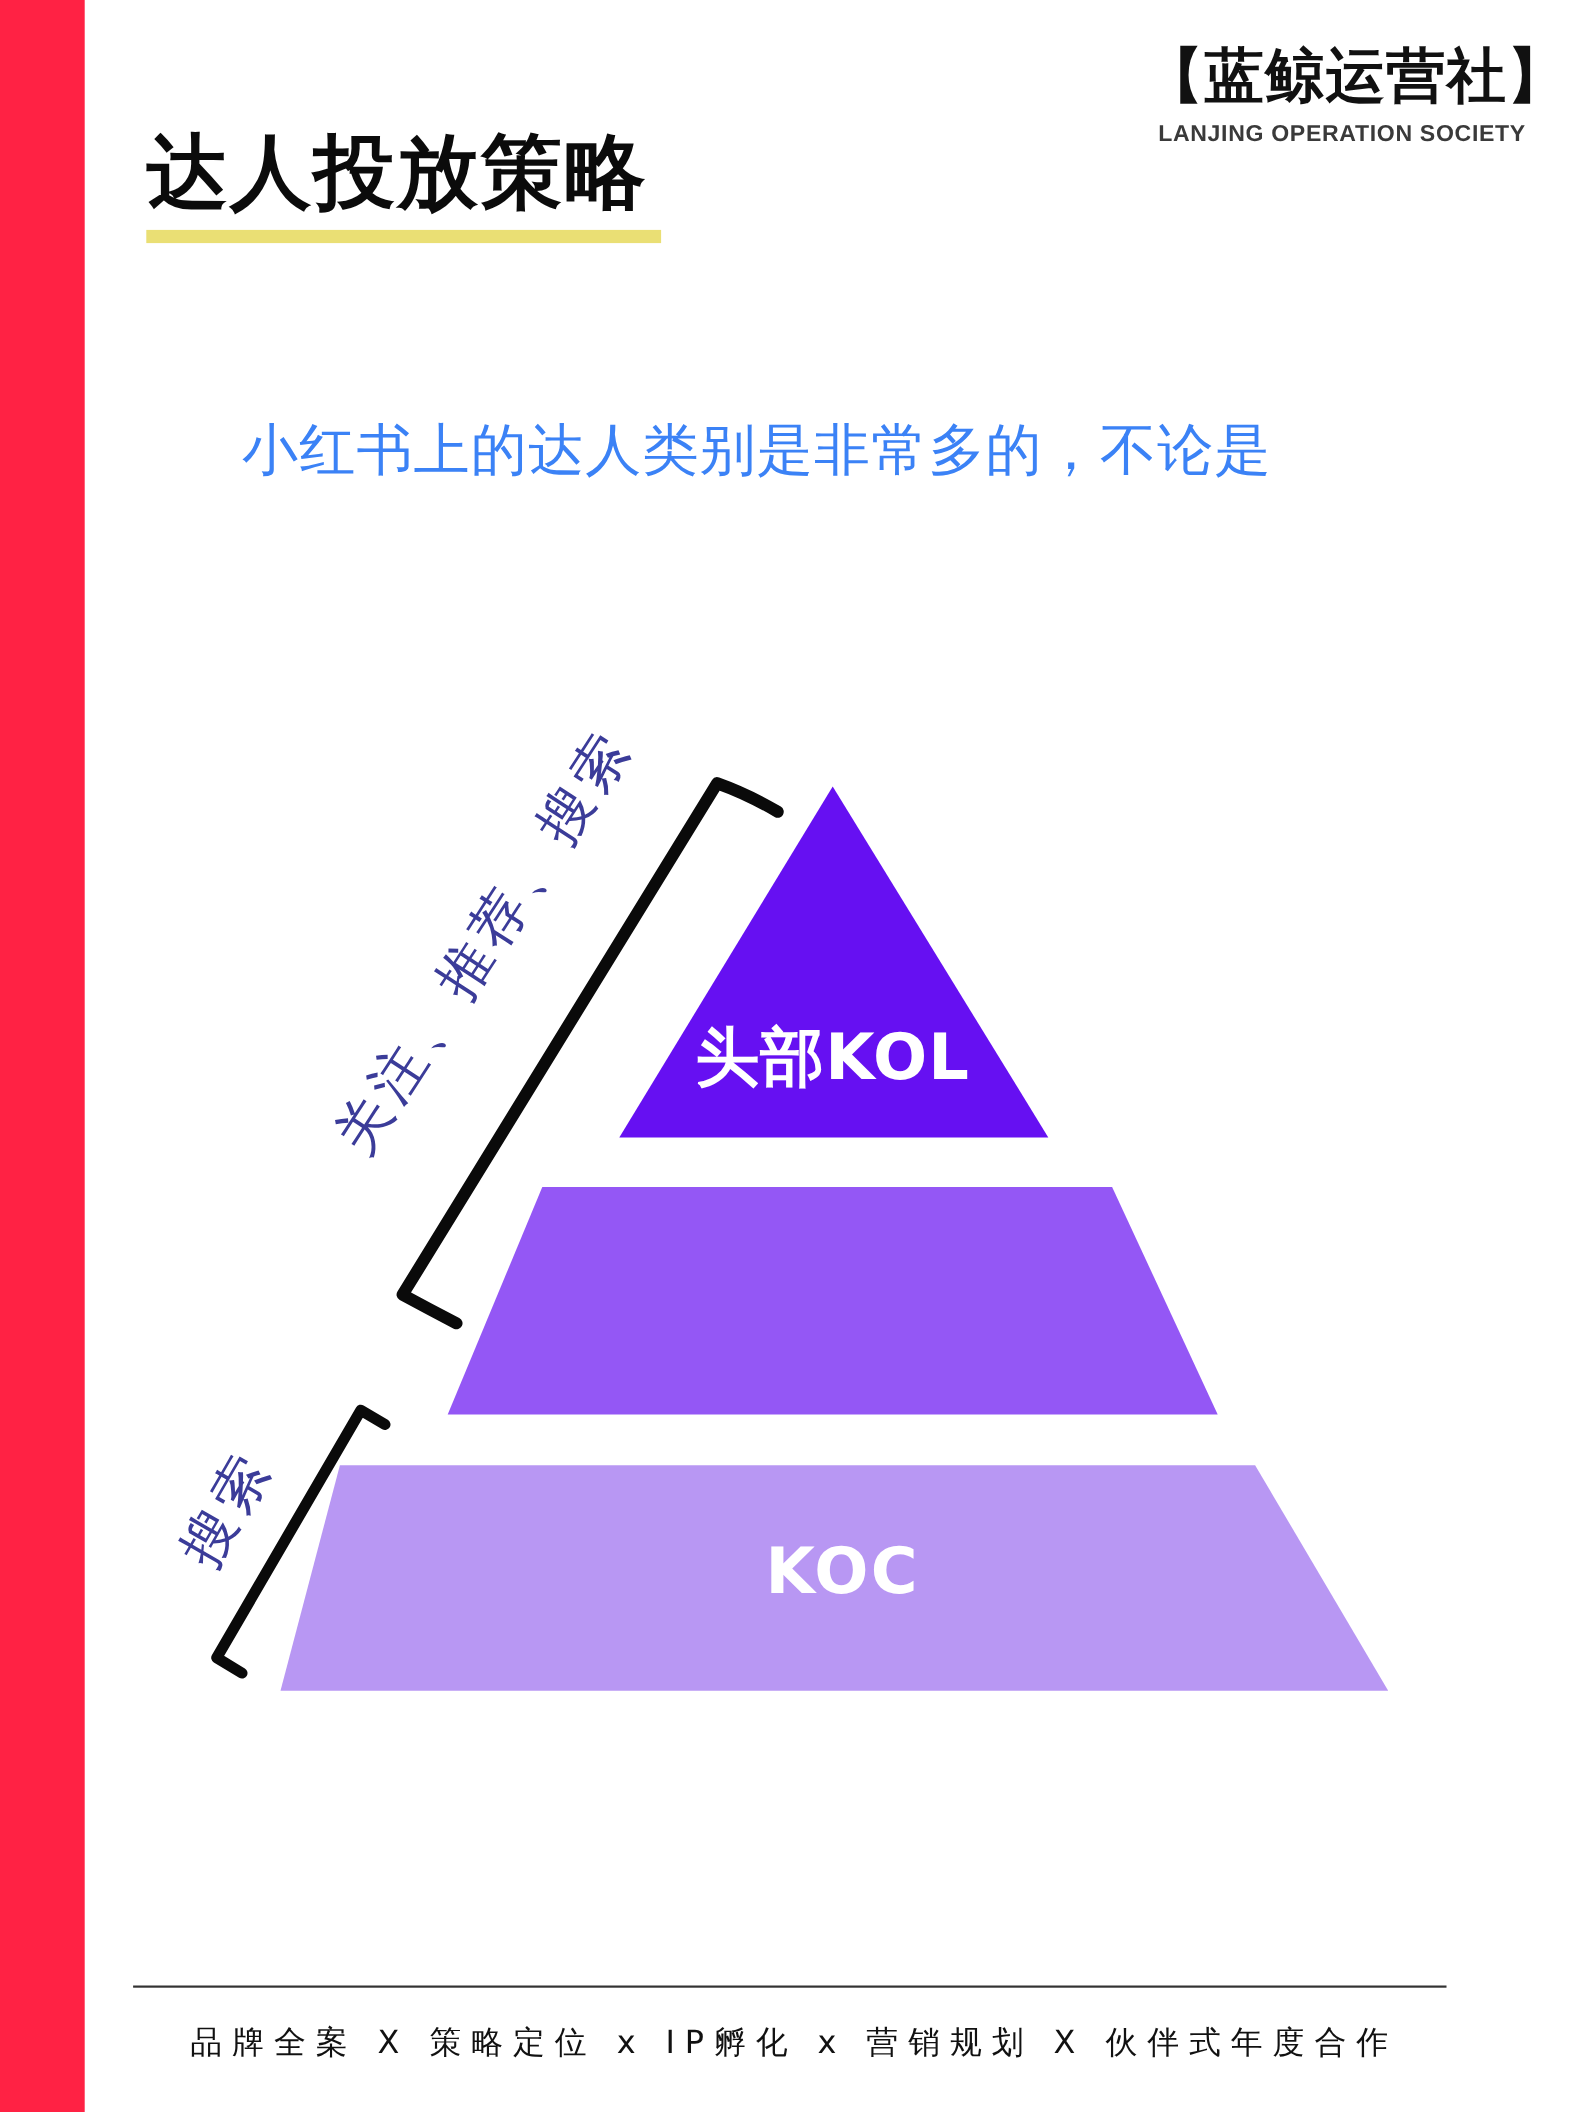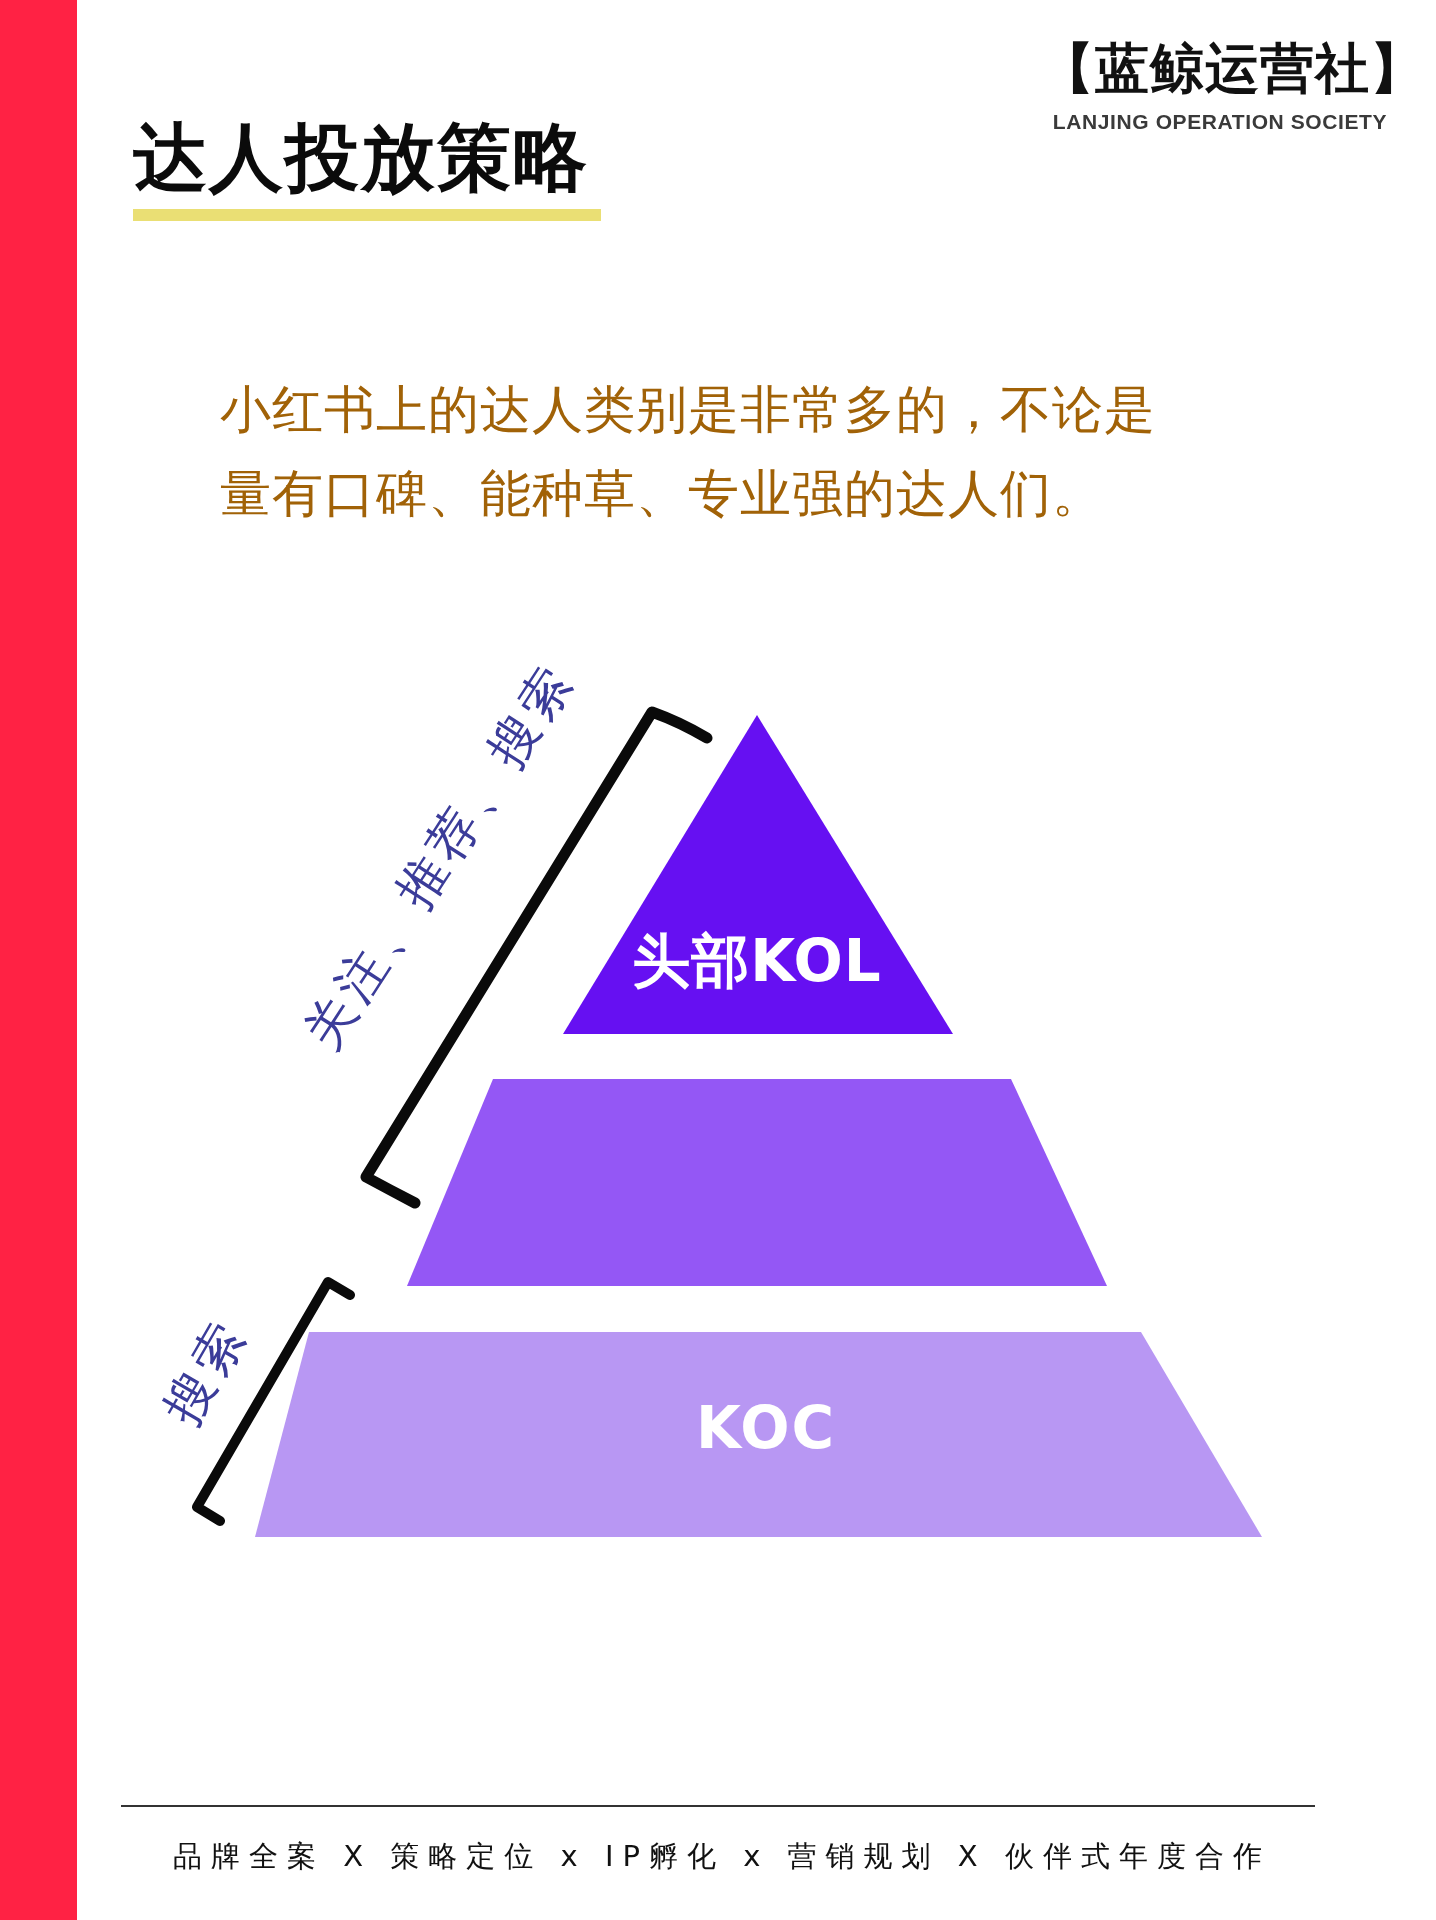--- a/index.html
+++ b/index.html
@@ -8,21 +8,21 @@
 
     .side-bar { position: absolute; left: 0; top: 0; width: 77px; height: 1920px; }
 
     .logo { position: absolute; left: 1040px; top: 36px; width: 360px; text-align: center; }
     .logo-cn { font-size: 54px; font-weight: bold; color: #111; line-height: 66px; letter-spacing: 1px; white-space: nowrap; }
     .logo-en { font-family: "Liberation Sans", sans-serif; font-size: 21px; font-weight: bold; color: #3a3a3a; line-height: 28px; letter-spacing: 0.6px; white-space: nowrap; margin-top: 6px; }
 
     .title { position: absolute; left: 133px; top: 112px; font-size: 74px; font-weight: bold; color: #0b0b0b; line-height: 90px; letter-spacing: 2px; white-space: nowrap; }
     .title-underline { position: absolute; left: 133px; top: 209px; width: 468px; height: 12px; }
 
-    .intro { position: absolute; left: 220px; top: 368px; width: 1090px; font-size: 51px; line-height: 84px; color: #a16207; letter-spacing: 1px; }
+    .intro { position: absolute; left: 220px; top: 368px; width: 1090px; font-size: 51px; line-height: 84px; color: #3b82f6; letter-spacing: 1px; }
     .intro-line { display: block; white-space: nowrap; }
 
     .diagram { position: absolute; left: 0; top: 0; width: 1436px; height: 1512px; pointer-events: none; }
     .diagram .tier, .diagram .bracket { pointer-events: auto; }
 
     .tier-label { position: absolute; color: #ffffff; font-weight: bold; white-space: nowrap; text-align: center; transform: translate(-50%, -50%); }
     .tier-label.l1 { font-size: 58px; letter-spacing: 1px; }
     .tier-label.l2 { font-size: 58px; letter-spacing: 1px; }
     .tier-label.l3 { font-size: 58px; letter-spacing: 2px; }
 
@@ -39,21 +39,20 @@
 <div class="logo">
   <div class="logo-cn">【蓝鲸运营社】</div>
   <div class="logo-en">LANJING OPERATION SOCIETY</div>
 </div>
 
 <h1 class="title">达人投放策略</h1>
 <div class="title-underline" style="background: rgb(234, 223, 116);"></div>
 
 <div class="intro">
   <span class="intro-line">小红书上的达人类别是非常多的，不论是</span>
-  <span class="intro-line">量有口碑、能种草、专业强的达人们。</span>
 </div>
 
 <div class="diagram">
   <svg width="1436" height="1920" viewBox="0 0 1436 1920" style="position:absolute;left:0;top:0;">
     <polygon class="tier" id="tier-top" points="757,715 953,1034 563,1034" fill="#6610F2"></polygon>
     <polygon class="tier" id="tier-middle" points="493,1079 1011,1079 1107,1286 407,1286" fill="#9457F5"></polygon>
     <polygon class="tier" id="tier-bottom" points="309,1332 1141,1332 1262,1537 255,1537" fill="#B897F3"></polygon>
 
     <path class="bracket" id="bracket-upper" d="M707,738 Q680,722 652,712 L366,1177 Q390,1190 415,1203" fill="none" stroke-width="11" stroke-linecap="round" stroke-linejoin="round" stroke="#0A0A0A"></path>
     <path class="bracket" id="bracket-lower" d="M350,1295 L328,1282 L197,1507 L220,1521" fill="none" stroke-width="10" stroke-linecap="round" stroke-linejoin="round" stroke="#0A0A0A"></path>

